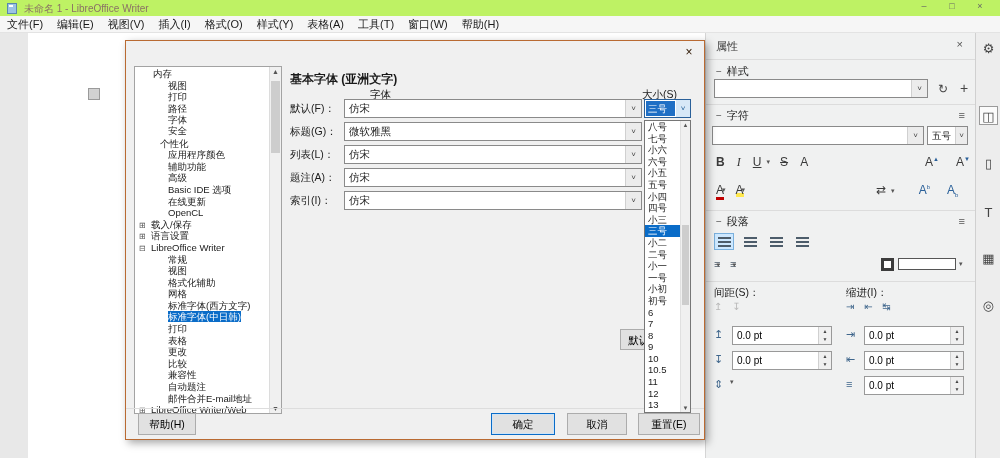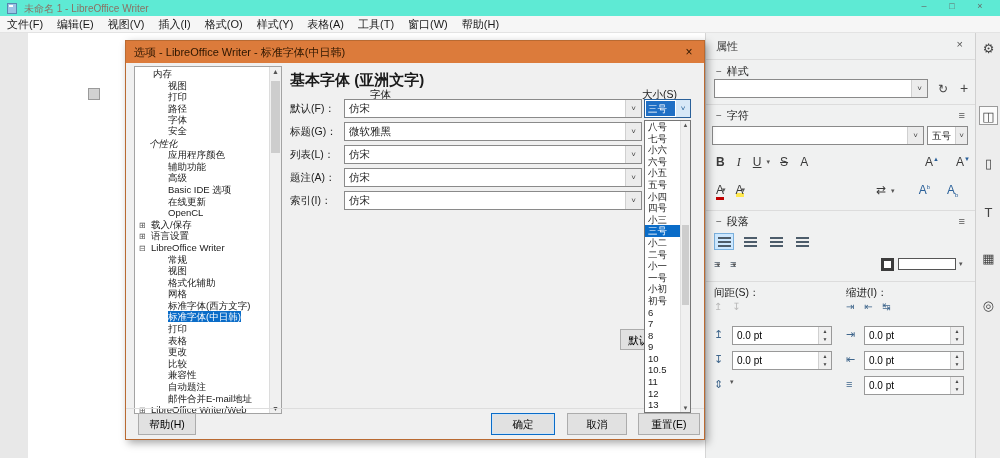--- a/index.html
+++ b/index.html
@@ -1,20 +1,20 @@
 <!DOCTYPE html>
 <html><head>
 <meta charset="utf-8">
 <style>
   * { margin:0; padding:0; box-sizing:border-box; }
   html,body { width:1000px; height:458px; overflow:hidden; }
   body { font-family:"Liberation Sans", sans-serif; position:relative; background:#fff; font-size:11px; color:#1a1a1a; }
 
   
-  .titlebar { position:absolute; left:0; top:0; width:1000px; height:16px; background:#5eead4; }
+  .titlebar { position:absolute; left:0; top:0; width:1000px; height:16px; background:#bef264; }
   .appicon { position:absolute; left:7px; top:3px; width:10px; height:11px; background:#9cc3e5; border:1px solid #5a87b0; }
   .appicon:after { content:""; position:absolute; left:1px; top:1px; width:4px; height:2px; background:#fff; }
   .wtitle { position:absolute; left:24px; top:2px; font-size:10px; color:#8a7265; }
   .winbtns { position:absolute; right:6px; top:1px; font-size:9px; color:#666; }
   .winbtns span { display:inline-block; width:28px; text-align:center; }
 
   .menubar { position:absolute; left:0; top:16px; width:1000px; height:17px; background:#f6f6f6; border-bottom:1px solid #e3e3e3; white-space:nowrap; }
   .menu-item { display:inline-block; padding:0 7px; line-height:16px; font-size:11px; color:#1a1a1a; }
 
   
@@ -30,21 +30,21 @@
   .tree { position:absolute; left:8px; top:25px; width:148px; height:348px; background:#fff; border:1px solid #a3a3a3; overflow:hidden; }
   .tree-rows { position:absolute; left:0; top:1px; right:12px; }
   .tree-row { height:11.6px; line-height:11.6px; font-size:9.5px; white-space:nowrap; overflow:hidden; }
   .expander { display:inline-block; width:12px; font-size:8px; color:#555; }
   .tlabel.sel { background:#0a6cc8; color:#fff; }
   .tree-sb { position:absolute; right:0; top:0; width:12px; height:100%; background:#f0f0f0; border-left:1px solid #dcdcdc; font-size:7px; color:#555; text-align:center; }
   .tree-sb .up { position:absolute; top:1px; left:0; width:100%; }
   .tree-sb .dn { position:absolute; bottom:1px; left:0; width:100%; }
   .tree-sb .thumb { position:absolute; left:1px; top:14px; width:9px; height:72px; background:#cdcdcd; }
 
-  .panel-title { position:absolute; left:164px; top:30px; font-weight:bold; font-size:15px; }
+  .panel-title { position:absolute; left:164px; top:30px; font-weight:bold; font-size:12px; }
   .col-font { position:absolute; left:244px; top:47px; font-size:10.5px; }
   .col-size { position:absolute; left:516px; top:47px; font-size:10.5px; }
 
   .font-row { position:absolute; left:164px; width:402px; height:19px; }
   .frow-label { position:absolute; left:0; top:3px; font-size:10.5px; }
   .combo { position:absolute; background:#fff; border:1px solid #8a8a8a; height:19px; }
   .combo .val { position:absolute; left:4px; top:0; right:18px; line-height:17px; font-size:10.5px; white-space:nowrap; overflow:hidden; }
   .combo .arrow { position:absolute; right:0; top:0; width:16px; height:100%; background:#ececec; border-left:1px solid #d0d0d0; text-align:center; line-height:17px; font-size:8px; color:#444; }
   .frow-combo { left:54px; width:298px; top:0; }
 
@@ -141,32 +141,31 @@
 </div>
 
 <div class="menubar" id="menubar"><span class="menu-item">文件(F)</span><span class="menu-item">编辑(E)</span><span class="menu-item">视图(V)</span><span class="menu-item">插入(I)</span><span class="menu-item">格式(O)</span><span class="menu-item">样式(Y)</span><span class="menu-item">表格(A)</span><span class="menu-item">工具(T)</span><span class="menu-item">窗口(W)</span><span class="menu-item">帮助(H)</span></div>
 
 <div class="left-strip"></div>
 <div class="doc-page">
   <div class="ph-square"></div>
 </div>
 
 <div class="dialog">
-  <div class="dlg-title"><span>选项 - LibreOffice Writer - 标准字体(中日韩)</span></div>
   <div class="dlg-close">×</div>
 
   <div class="tree">
     <div class="tree-rows" id="tree">
         <div class="tree-row" style="padding-left: 18px;"><span class="tlabel">内存</span></div>
         <div class="tree-row" style="padding-left: 33px;"><span class="tlabel">视图</span></div>
         <div class="tree-row" style="padding-left: 33px;"><span class="tlabel">打印</span></div>
         <div class="tree-row" style="padding-left: 33px;"><span class="tlabel">路径</span></div>
         <div class="tree-row" style="padding-left: 33px;"><span class="tlabel">字体</span></div>
         <div class="tree-row" style="padding-left: 33px; font-family: Liberation Serif, serif;"><span class="tlabel">安全</span></div>
-        <div class="tree-row" style="padding-left: 14px; font-style: italic;"><span class="tlabel">个性化</span></div>
+        <div class="tree-row" style="padding-left: 25px;"><span class="tlabel">个性化</span></div>
         <div class="tree-row" style="padding-left: 33px;"><span class="tlabel">应用程序颜色</span></div>
         <div class="tree-row" style="padding-left: 33px;"><span class="tlabel">辅助功能</span></div>
         <div class="tree-row" style="padding-left: 33px;"><span class="tlabel">高级</span></div>
         <div class="tree-row" style="padding-left: 33px;"><span class="tlabel">Basic IDE 选项</span></div>
         <div class="tree-row" style="padding-left: 33px;"><span class="tlabel">在线更新</span></div>
         <div class="tree-row" style="padding-left: 33px;"><span class="tlabel">OpenCL</span></div>
         <div class="tree-row" style="padding-left: 4px;"><span class="expander">⊞</span><span class="tlabel">载入/保存</span></div>
         <div class="tree-row" style="padding-left: 4px;"><span class="expander">⊞</span><span class="tlabel">语言设置</span></div>
         <div class="tree-row" style="padding-left: 4px;"><span class="expander">⊟</span><span class="tlabel">LibreOffice Writer</span></div>
         <div class="tree-row" style="padding-left: 33px;"><span class="tlabel">常规</span></div>

